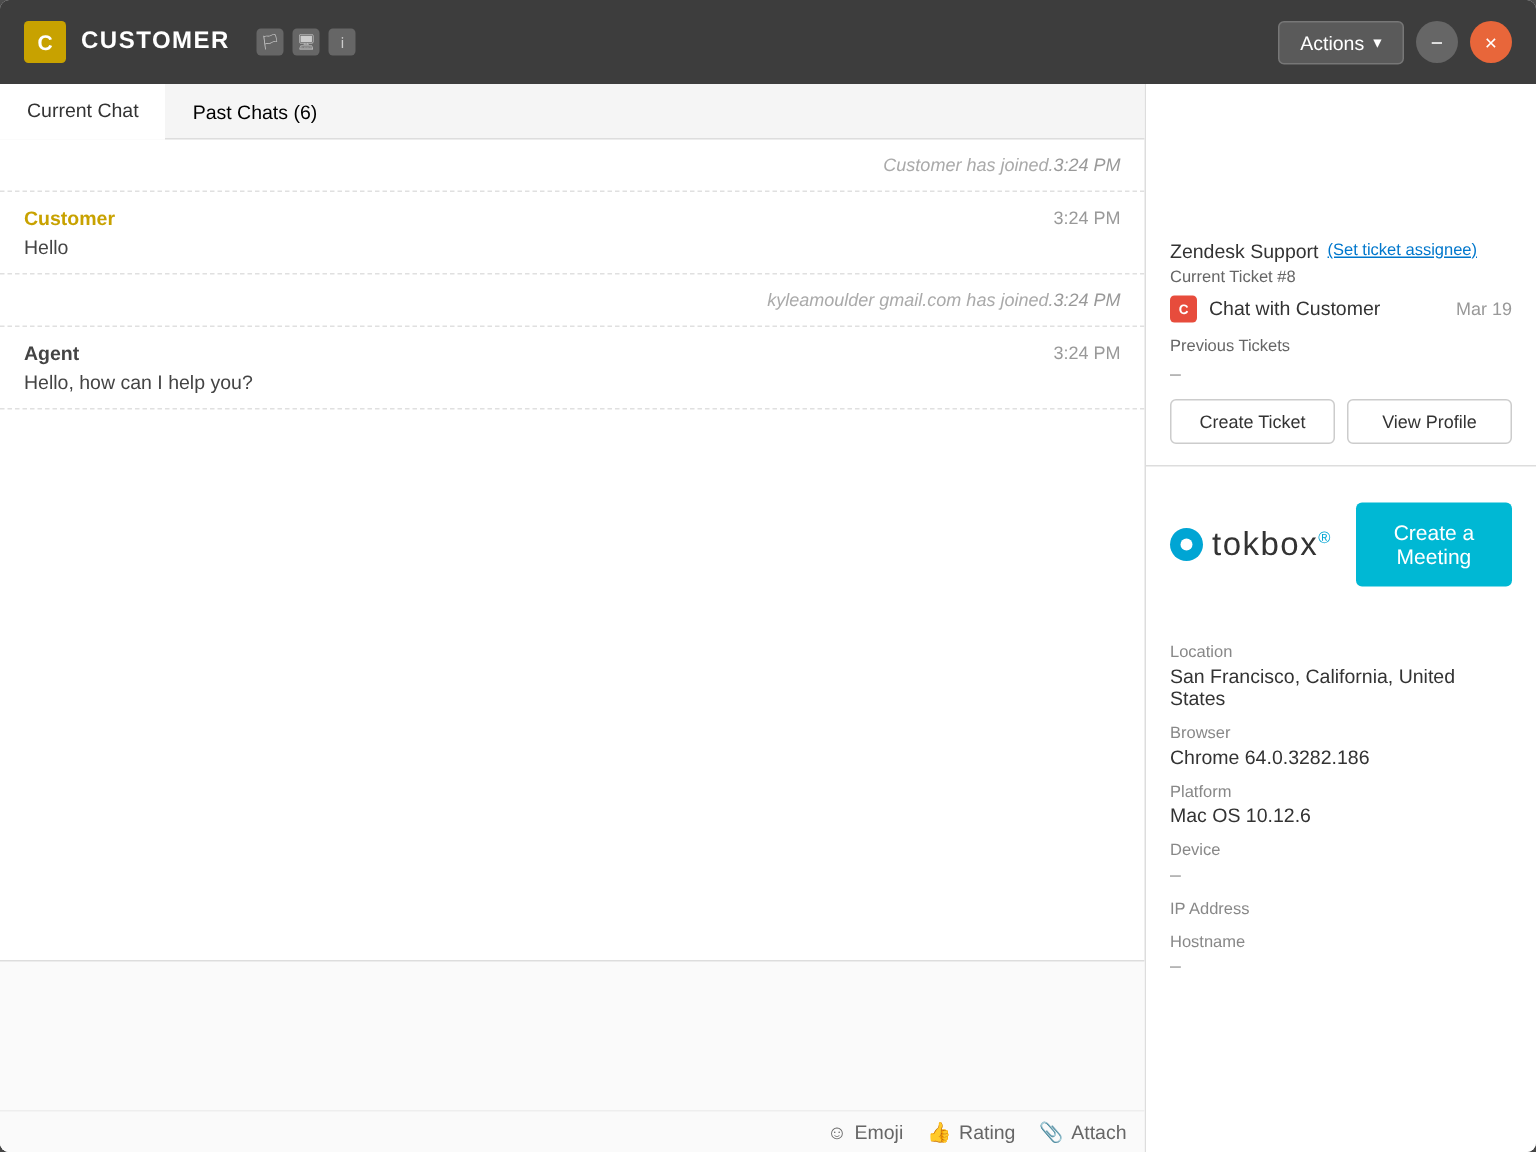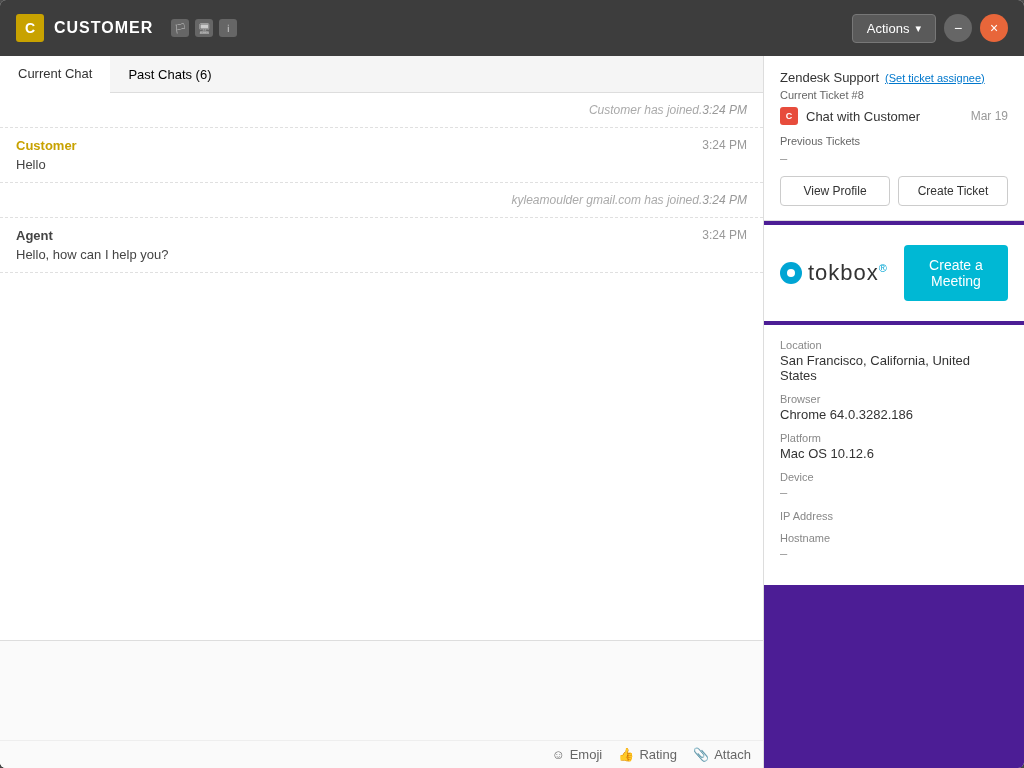--- a/index.html
+++ b/index.html
@@ -219,24 +219,25 @@
       gap: 5px;
       font-size: 13px;
       color: #666;
       cursor: pointer;
       background: none;
       border: none;
     }
     
     .right-panel {
       width: 260px;
-      background: #4c1d95;
+      background: #ffffff;
       overflow-y: auto;
       display: flex;
       flex-direction: column;
+      justify-content: center;
     }
     .panel-section {
       padding: 14px 16px;
       border-bottom: 1px solid #ddd;
       background: white;
       margin-bottom: 4px;
     }
     .zendesk-header {
       display: flex;
       align-items: center;
@@ -463,22 +464,22 @@
         </div>
         <div class="current-ticket-label">Current Ticket #8</div>
         <div class="ticket-item">
           <div class="ticket-icon">C</div>
           <span class="ticket-name">Chat with Customer</span>
           <span class="ticket-date">Mar 19</span>
         </div>
         <div class="prev-tickets-label" style="margin-top:10px;">Previous Tickets</div>
         <div class="prev-tickets-dash">–</div>
         <div class="ticket-actions">
+          <button class="ticket-action-btn">Create Ticket</button>
           <button class="ticket-action-btn">View Profile</button>
-          <button class="ticket-action-btn">Create Ticket</button>
         </div>
       </div>
 
       <div class="tokbox-section">
         <div class="tokbox-logo">
           <div class="tokbox-dot"></div>
           <span style="font-size:22px;color:#333;font-weight:300;letter-spacing:1px;">tokbox<span style="color:#00a5d4;font-size:11px;vertical-align:super;">®</span></span>
         </div>
         <button class="create-meeting-btn">Create a Meeting</button>
       </div>

